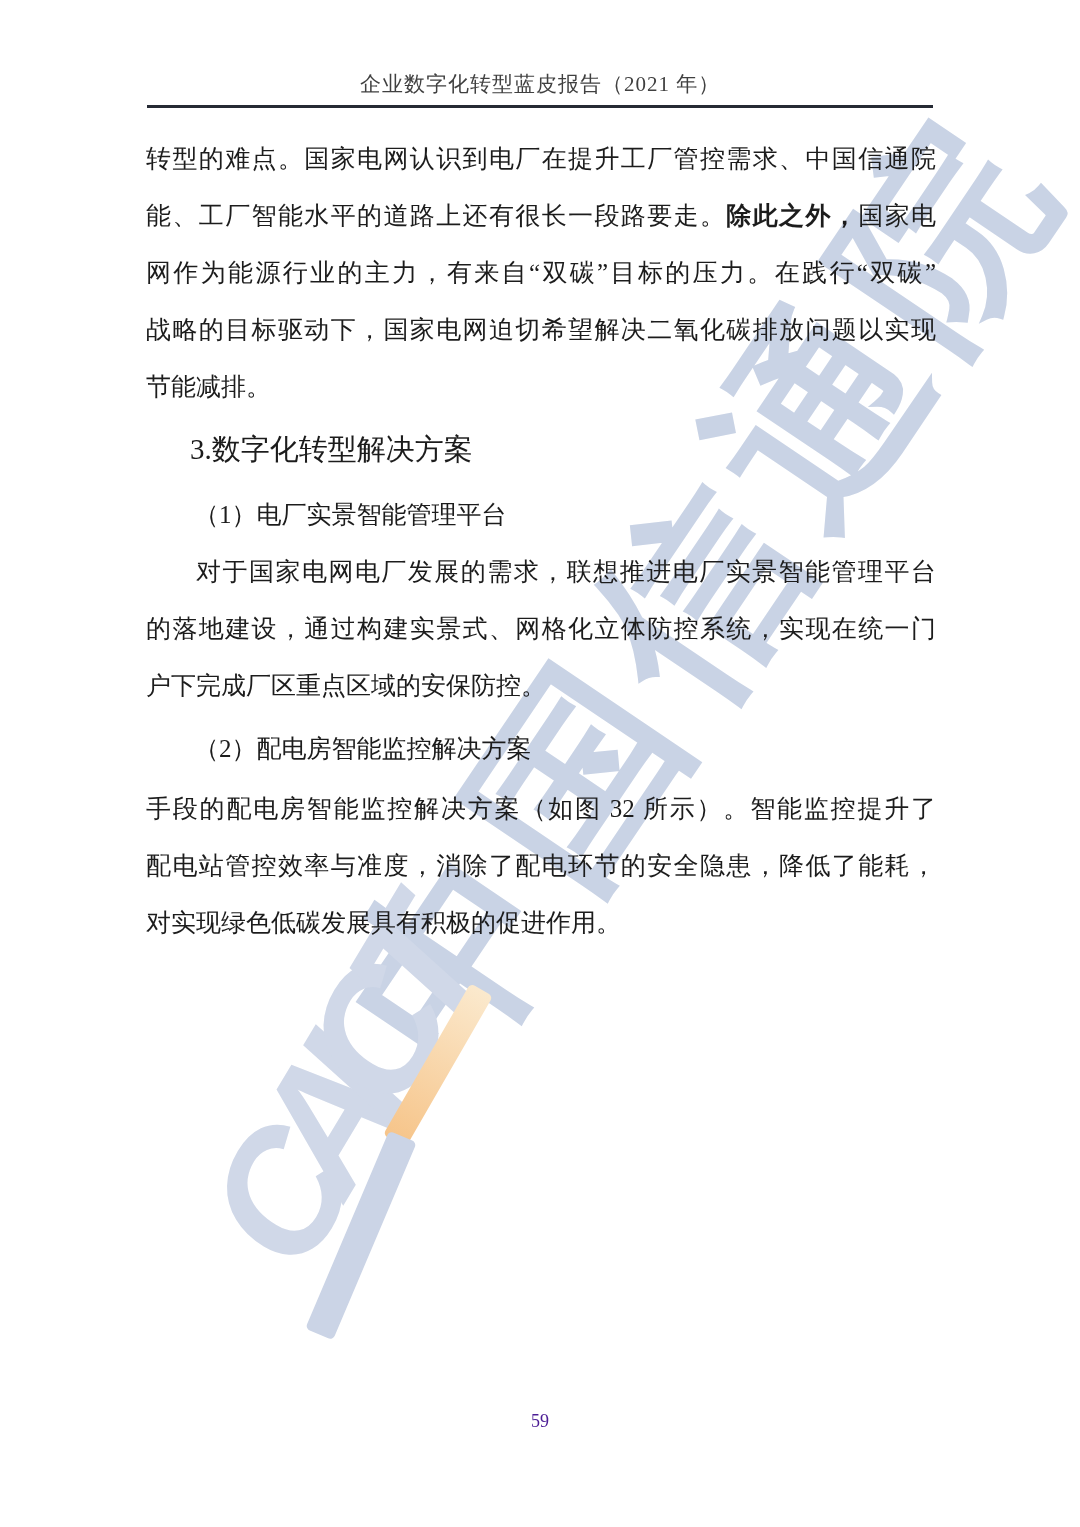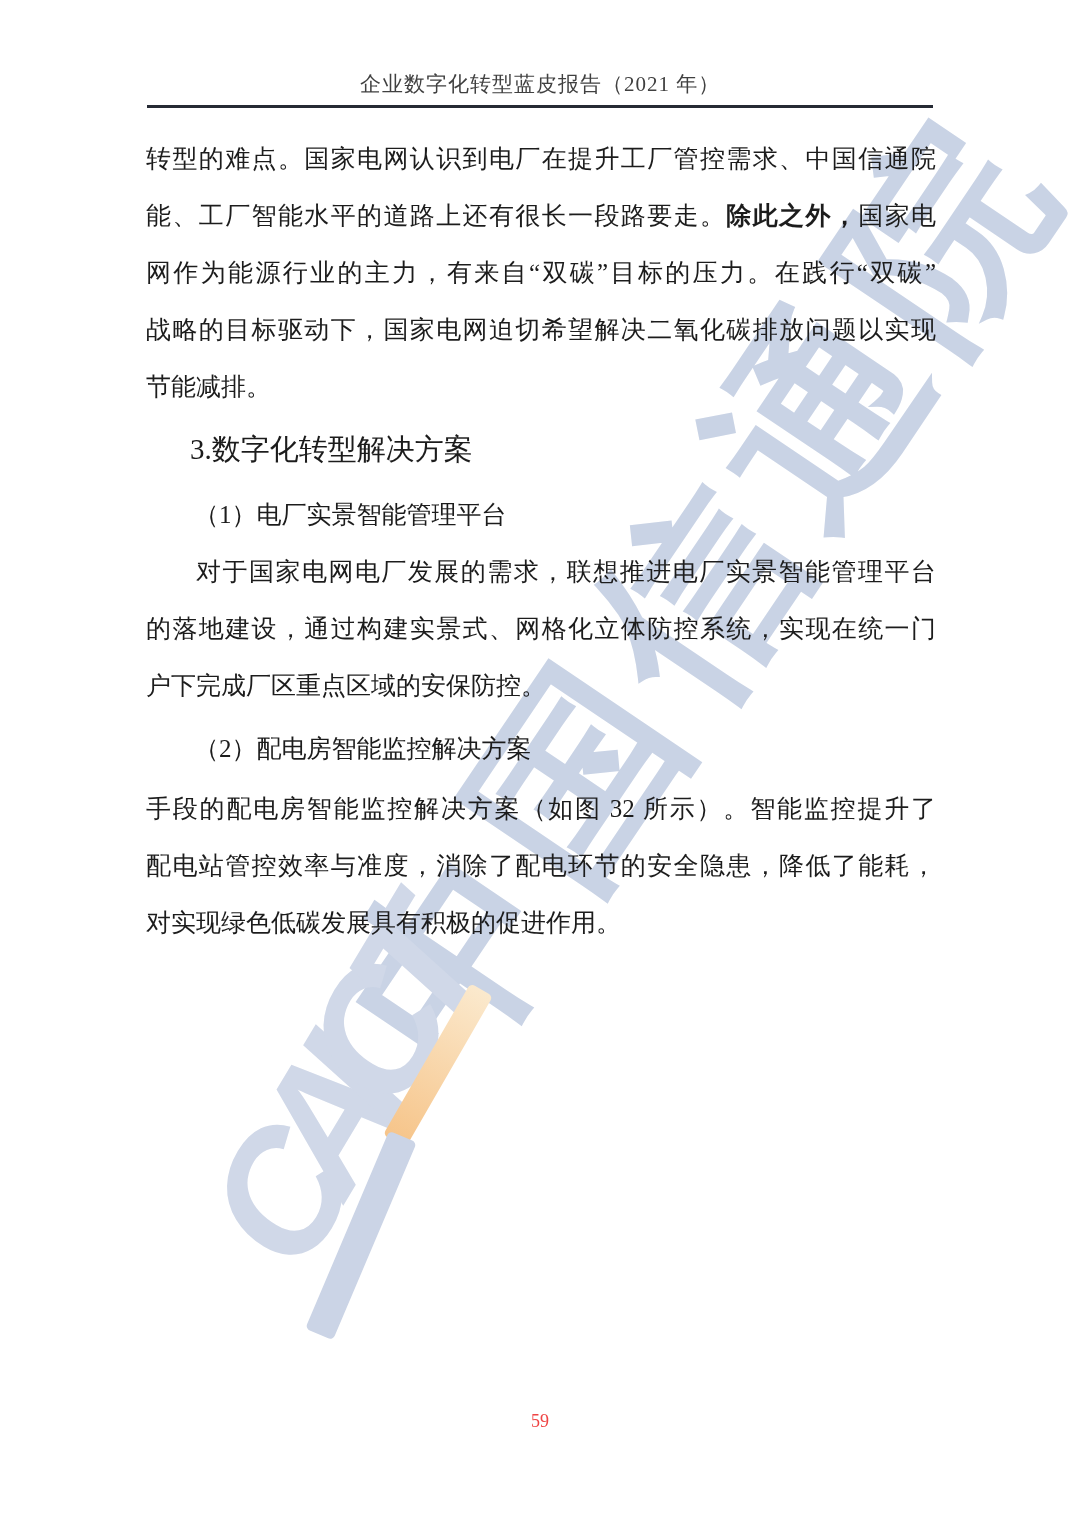--- a/index.html
+++ b/index.html
@@ -84,21 +84,21 @@
   }
   .sub2 { margin-top: 6px; }
   .p3 { margin-top: 3px; }
 
   
   .page-number {
     position: absolute; z-index: 1;
     left: 0; right: 0; top: 1411px;
     text-align: center;
     font-size: 18px;
-    color: #ef4444;
+    color: #4c1d95;
   }
 </style>
 </head>
 <body>
 
 <div class="page">
 
   <div class="watermark">
     <div class="wm-cn">中国信通院</div>
     <div class="wm-caict">CAICT</div>

